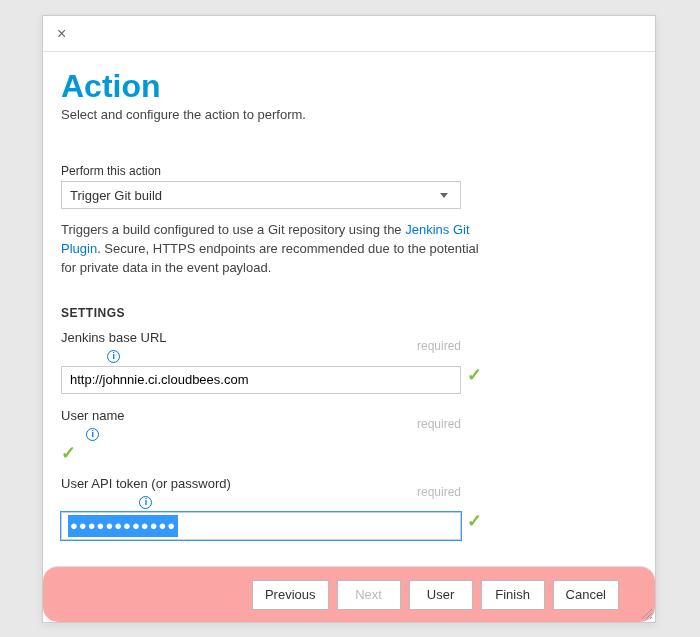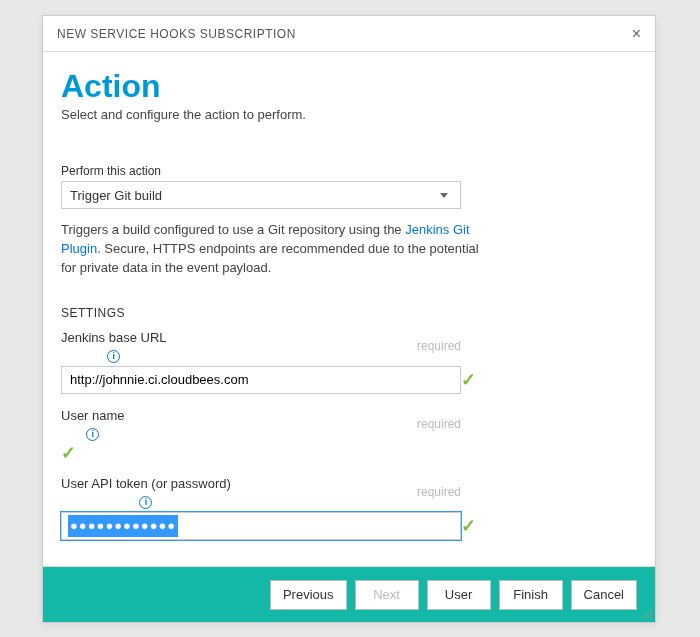--- a/index.html
+++ b/index.html
@@ -93,21 +93,21 @@
   .help-text {
     font-size: 13px;
     color: #444;
     margin-top: 12px;
     line-height: 1.45;
     max-width: 420px;
   }
   .help-text a { color: #0078d4; text-decoration: none; }
   .settings-heading {
     font-size: 12px;
-    font-weight: 400;
+    font-weight: 700;
     letter-spacing: 0.5px;
     color: #333;
     margin-top: 28px;
     margin-bottom: 10px;
   }
   .setting-row { margin-bottom: 14px; }
   .setting-label-row {
     display: flex;
     align-items: center;
     justify-content: space-between;
@@ -134,22 +134,21 @@
     justify-content: center;
     line-height: 1;
   }
   .required-tag {
     font-size: 12px;
     color: #bbb;
     text-align: right;
   }
   .input-row {
     display: flex;
-    align-items: center;
-    gap: 0;
+    gap: 6px;
   }
   .text-input {
     width: 400px;
     height: 28px;
     border: 1px solid #ccc;
     padding: 0 8px;
     font-size: 13px;
     font-family: inherit;
     outline: none;
     background: #fff;
@@ -178,27 +177,28 @@
     border: 1px solid #ccc;
     padding: 2px 6px;
     font-size: 13px;
     display: flex;
     align-items: center;
     background: #fff;
   }
   .dialog-footer {
     height: 56px;
     border-top: 1px solid #ddd;
-    background: #14b8a6;
+    background: #fca5a5;
     display: flex;
     align-items: center;
     justify-content: flex-end;
-    padding: 0 18px;
+    padding: 0 36px;
     gap: 8px;
     position: relative;
+    border-radius: 15px;
   }
   .btn {
     min-width: 64px;
     height: 30px;
     border: 1px solid #bbb;
     background: #fff;
     font-size: 13px;
     color: #333;
     cursor: pointer;
     padding: 0 12px;
@@ -216,21 +216,20 @@
     pointer-events: none;
   }
   .resize-grip svg { display: block; }
 </style>
 </head>
 <body>
 
 <div class="dialog">
 
   <div class="dialog-header">
-    <span class="dialog-title">NEW SERVICE HOOKS SUBSCRIPTION</span>
     <span class="close-x">×</span>
   </div>
 
   <div class="dialog-body">
     <div class="page-title">Action</div>
     <div class="page-subtitle">Select and configure the action to perform.</div>
 
     <div class="field-label">Perform this action</div>
     <div class="select-wrap">
       <div class="select-box">

